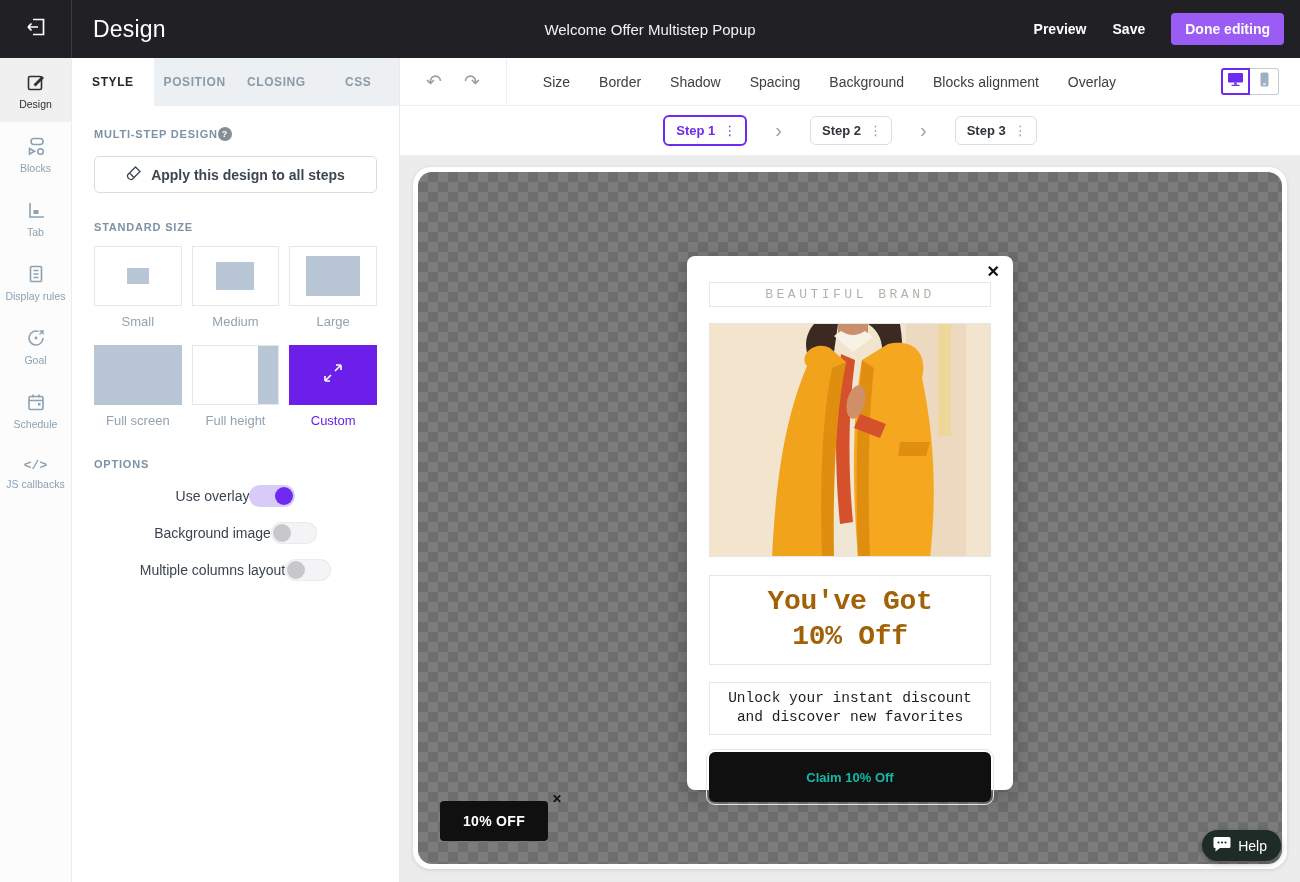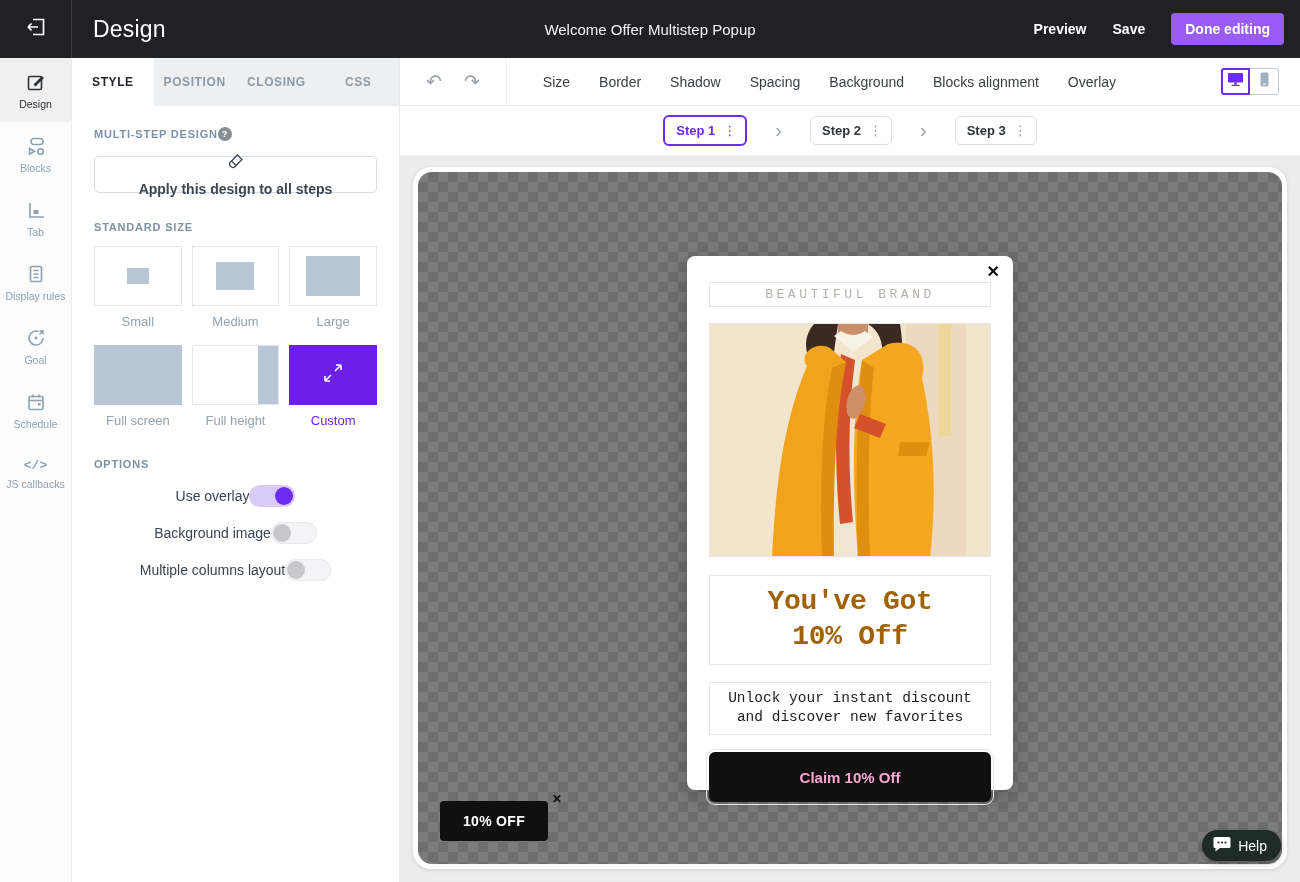--- a/index.html
+++ b/index.html
@@ -24,21 +24,21 @@
   .js-glyph { font-family:"Liberation Mono", monospace; font-size:13px; font-weight:700; }
 
   
   .panel { position:absolute; left:72px; top:58px; width:328px; bottom:0; background:#fff; border-right:1px solid #e9e9e9; z-index:10; }
   .panel-tabs { display:flex; height:48px; background:#edf0f3; }
   .panel-tab { flex:1; display:flex; align-items:center; justify-content:center; font-size:12px; font-weight:700; letter-spacing:.6px; color:#8b9aa7; cursor:pointer; }
   .panel-tab.active { background:#fff; color:#24282c; }
   .panel-body { padding:21px 22px; }
   .section-head { display:flex; align-items:center; font-size:11px; font-weight:700; letter-spacing:.8px; color:#7d92a5; }
   .help-dot { width:14px; height:14px; border-radius:50%; background:#868d95; color:#fff; font-size:9px; font-weight:700; display:flex; align-items:center; justify-content:center; cursor:pointer; }
-  .apply-btn { margin-top:15px; width:100%; height:37px; background:#fff; border:1px solid #d7dde3; border-radius:5px; display:flex; align-items:center; justify-content:center; gap:9px; font-size:14px; font-weight:700; color:#3d4751; cursor:pointer; font-family:inherit;flex-direction:column; }
+  .apply-btn { margin-top:15px; width:100%; height:37px; background:#fff; border:1px solid #d7dde3; border-radius:5px; display:flex; align-items:center; justify-content:center; gap:9px; font-size:14px; font-weight:700; color:#3d4751; cursor:pointer; font-family:inherit; }
   .size-head { margin-top:28px; }
   .size-grid { margin-top:13px; display:grid; grid-template-columns:repeat(3,1fr); column-gap:10px; row-gap:16px; }
   .size-card { cursor:pointer; text-align:center; }
   .size-box { height:60px; background:#fff; border:1px solid #e2e7ec; display:flex; align-items:center; justify-content:center; position:relative; }
   .size-rect { background:#b9c6d6; }
   .size-rect.s { width:22px; height:16px; }
   .size-rect.m { width:38px; height:28px; }
   .size-rect.l { width:54px; height:40px; }
   .size-box.fullscreen { background:#b9c6d6; border-color:#b9c6d6; }
   .size-box.fullheight .strip { position:absolute; right:0; top:0; bottom:0; width:20px; background:#b9c6d6; }
@@ -88,21 +88,21 @@
 
   
   .popup { position:absolute; left:50%; transform:translateX(-50%); top:84px; width:326px; height:534px; background:#fff; border-radius:8px; box-shadow:0 6px 24px rgba(0,0,0,.25); padding:26px 22px 0; }
   .popup-close { position:absolute; top:8px; right:13px; font-size:16px; font-weight:700; color:#111; cursor:pointer; background:none; border:none; line-height:1; font-family:inherit; }
   .pblock { border:1px solid #e8e6e2;font-family:Liberation Mono, monospace; }
   .brand-block { height:25px; display:flex; align-items:center; justify-content:center; font-size:13px; letter-spacing:3.5px; color:#b5b1ab; cursor:pointer; }
   .image-block { margin-top:16px; height:234px; cursor:pointer; overflow:hidden; }
   .image-block svg { display:block; }
   .heading-block { margin-top:18px; padding:8px 0 10px; text-align:center; color:#a16207; font-size:28px; line-height:35px; font-weight:700; letter-spacing:-.3px; cursor:pointer; }
   .sub-block { margin-top:17px; padding:6px 0 7px; text-align:center; color:#1d1d1f; font-size:14.5px; line-height:19px; cursor:pointer; }
-  .cta-btn { display:block; margin-top:17px; width:100%; height:50px; background:#101010; color:#f9a8d4; border:none; border-radius:6px; font-size:15px; font-weight:700; cursor:pointer; outline:1px solid #e8e6e2; outline-offset:2px; font-family:inherit; }
+  .cta-btn { display:block; margin-top:17px; width:100%; height:50px; background:#101010; color:#14b8a6; border:none; border-radius:6px; font-size:13px; font-weight:700; cursor:pointer; outline:1px solid #e8e6e2; outline-offset:2px; font-family:inherit; }
 
   
   .minitab-wrap { position:absolute; left:22px; bottom:23px; }
   .minitab { width:108px; height:40px; background:#101010; color:#fff; border:none; border-radius:4px; font-size:14px; font-weight:700; letter-spacing:.3px; cursor:pointer; font-family:inherit; }
   .minitab-close { position:absolute; right:-14px; top:-8px; font-size:12px; font-weight:700; color:#111; cursor:pointer; background:none; border:none; line-height:1; font-family:inherit; }
 
   
   .help-pill { position:absolute; right:19px; bottom:21px; height:31px; background:#1e2b26; color:#fff; border:none; border-radius:16px; display:flex; align-items:center; gap:7px; padding:0 14px 0 11px; font-size:14px; font-weight:400; cursor:pointer; box-shadow:0 2px 6px rgba(0,0,0,.3); font-family:inherit; z-index:5; }
 </style>
 </head>

